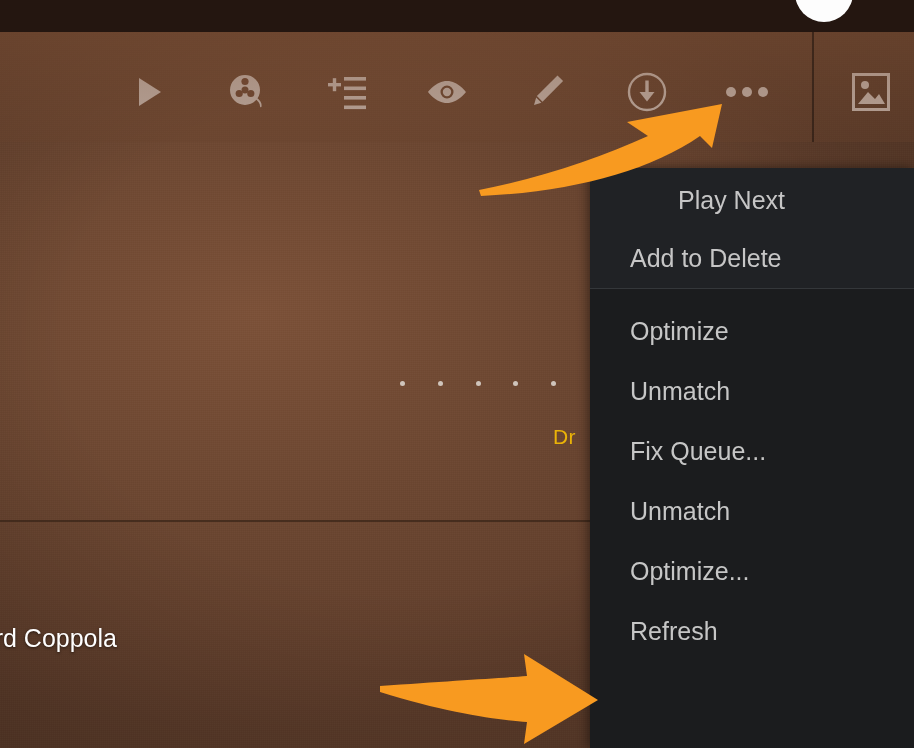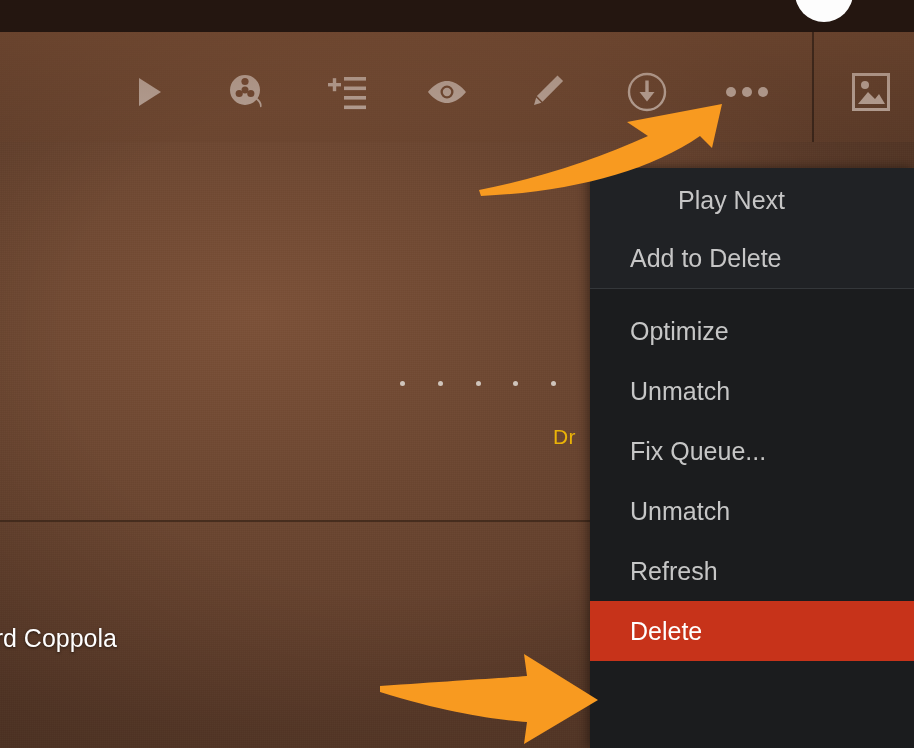--- a/index.html
+++ b/index.html
@@ -333,24 +333,24 @@
       <div class="menu-item">
         <span>Unmatch</span>
       </div>
       <div class="menu-item">
         <span>Fix Queue...</span>
       </div>
       <div class="menu-item">
         <span>Unmatch</span>
       </div>
       <div class="menu-item">
+        <span>Optimize...</span>
+      </div>
+      <div class="menu-item">
         <span>Refresh</span>
-      </div>
-      <div class="menu-item highlight">
-        <span>Delete</span>
       </div>
     </div>
   </div>
 
   <svg class="arrow-layer" width="914" height="748" viewBox="0 0 914 748">
     <path fill="#F89A20" d="M479 190
              C 540 178, 600 158, 648 136
              L 627 122
              L 722 104
              L 712 148

